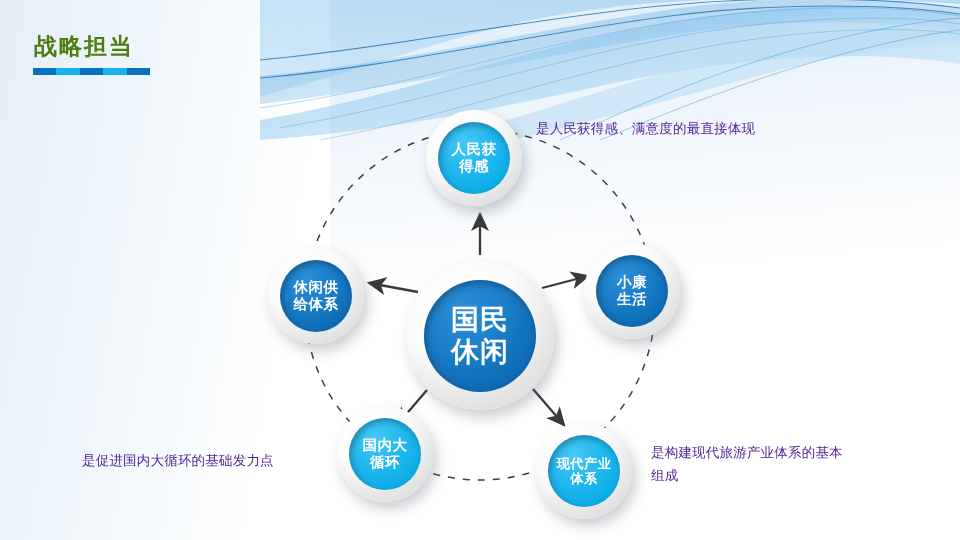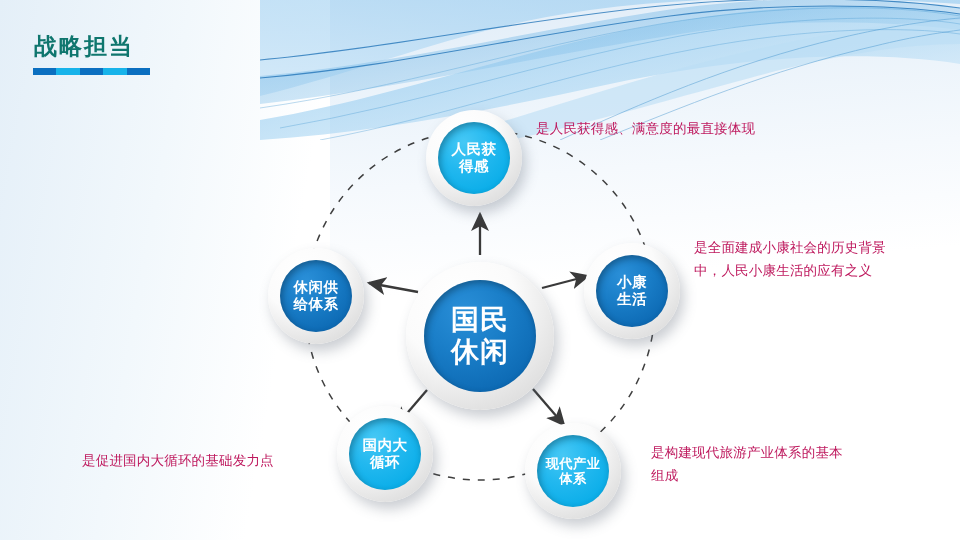--- a/index.html
+++ b/index.html
@@ -37,21 +37,21 @@
     width: 700px; height: 140px;
     pointer-events: none;
   }
 
   
   .page-title {
     position: absolute;
     left: 34px; top: 31px;
     font-size: 23px;
     font-weight: bold;
-    color: #0f766e;
+    color: #4d7c0f;
     letter-spacing: 2px;
     white-space: nowrap;
   }
   .title-rule {
     position: absolute;
     left: 33px; top: 68px;
     width: 117px; height: 7px;
     display: flex;
   }
   .title-rule span { flex: 1 1 0; height: 100%; display: block; }
@@ -106,29 +106,29 @@
   }
   .blue-dark .inner {
     background: radial-gradient(circle at 36% 28%, #2a8fd8 0%, #1a7ec8 38%, #0d6ab4 78%, #0a5ea3 100%);
   }
   .blue-light .inner {
     background: radial-gradient(circle at 36% 28%, #46c8f5 0%, #22b8ef 40%, #09ade8 80%, #03a0da 100%);
   }
 
   .node-top    { left: 426px; top: 110px; }
   .node-right  { left: 584px; top: 243px; }
-  .node-br     { left: 525px; top: 423px; }
+  .node-br     { left: 536px; top: 423px; }
   .node-bl     { left: 337px; top: 406px; }
   .node-left   { left: 268px; top: 248px; }
 
   
   .anno {
     position: absolute;
     font-size: 13.5px;
-    color: #be185d;
+    color: #4c1d95;
     line-height: 1.72;
     white-space: pre-line;
     letter-spacing: 0.2px;
   }
   .anno-top   { left: 536px; top: 117px; }
   .anno-right { left: 694px; top: 236px; width: 240px; }
   .anno-left  { left: 41px;  top: 244px; width: 215px; }
   .anno-bl    { left: 82px;  top: 449px; }
   .anno-br    { left: 651px; top: 441px; width: 250px; }
 </style>
@@ -226,19 +226,17 @@
     <div class="inner" style="white-space:pre-line">国内大
 循环</div>
   </div>
 
   <div class="node node-sat node-left blue-dark">
     <div class="inner" style="white-space:pre-line">休闲供
 给体系</div>
   </div>
 
   <div class="anno anno-top">是人民获得感、满意度的最直接体现</div>
-  <div class="anno anno-right">是全面建成小康社会的历史背景
-中，人民小康生活的应有之义</div>
   <div class="anno anno-bl">是促进国内大循环的基础发力点</div>
   <div class="anno anno-br">是构建现代旅游产业体系的基本
 组成</div>
 
 </div>
 
 </body></html>

